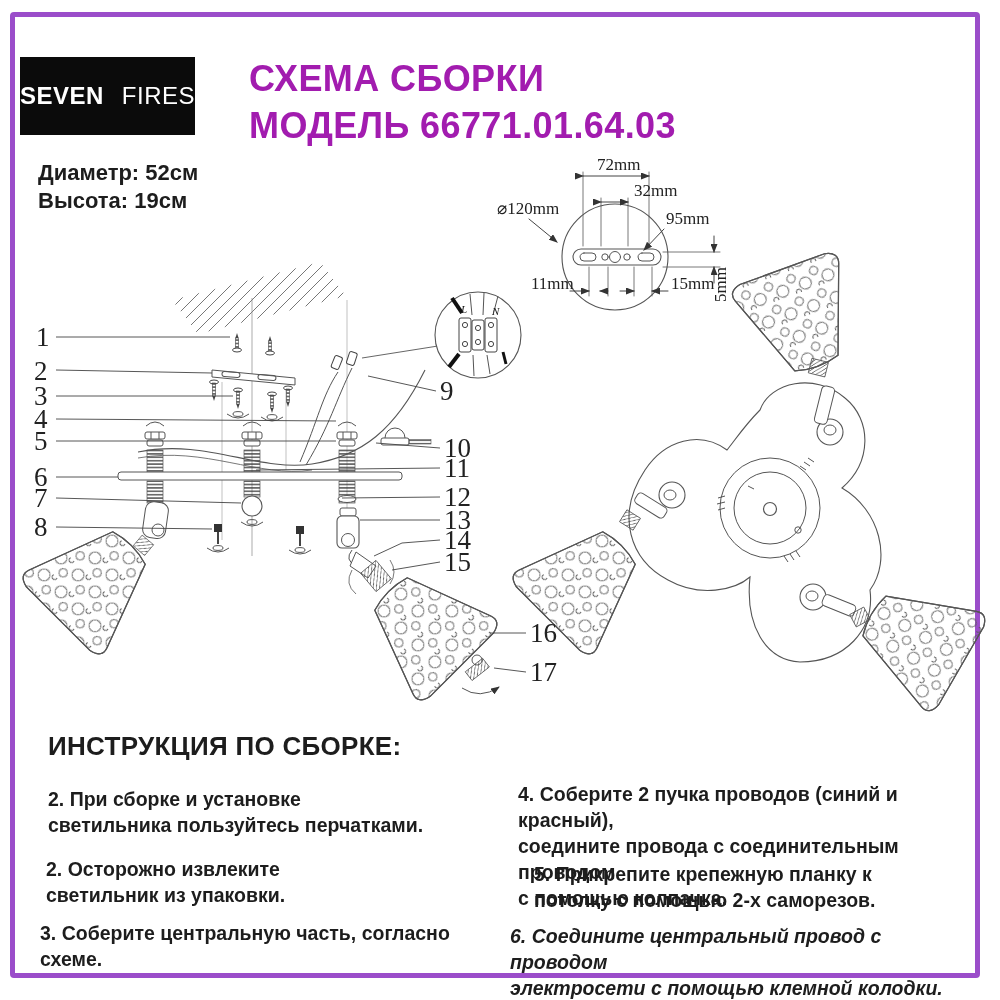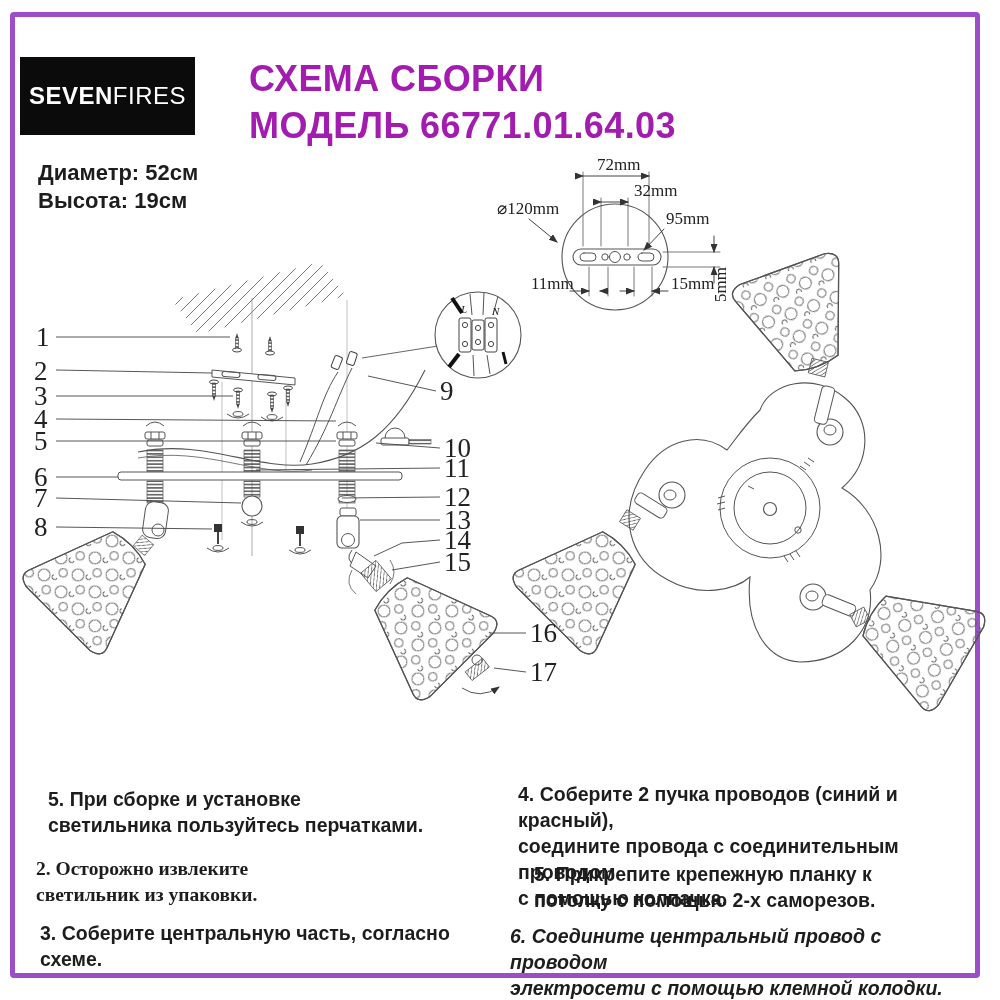--- a/index.html
+++ b/index.html
@@ -1,21 +1,21 @@
 <!DOCTYPE html>
 <html><head>
 <meta charset="utf-8">
 <style>
   html,body{margin:0;padding:0;background:#fff;}
   .page{position:relative;width:1000px;height:1000px;background:#fff;overflow:hidden;
         font-family:"Liberation Sans",sans-serif;color:#1d1d1d;}
   .frame{position:absolute;left:10px;top:12px;width:970px;height:966px;
          border:5px solid #9b4dca;border-radius:4px;box-sizing:border-box;}
   .logo{position:absolute;left:20px;top:57px;width:175px;height:78px;background:#0b0b0b;
-        display:flex;align-items:center;justify-content:center;color:#fff;
+        display:flex;align-items:center;justify-content:space-between;color:#fff;
         font-size:24px;letter-spacing:.5px;white-space:nowrap;}
   .logo .b{font-weight:800;} .logo .r{font-weight:400;}
   .title{position:absolute;left:249px;top:55px;font-size:36px;font-weight:800;
          letter-spacing:.4px;line-height:47px;color:#a21caf;white-space:pre-line;}
   .dims{position:absolute;left:38px;top:159px;width:164px;
         font-size:22px;font-weight:700;line-height:28px;white-space:pre-line;}
   .instr-head{position:absolute;left:48px;top:731px;font-size:26px;font-weight:800;letter-spacing:.3px;}
   .instr{position:absolute;font-size:19.5px;font-weight:700;line-height:26px;white-space:pre-line;}
   svg text{font-family:"Liberation Serif",serif;fill:#222;}
   svg .num{font-size:27px;}
@@ -316,23 +316,24 @@
       <text class="num" x="444" y="477">11</text>
       <text class="num" x="444" y="506">12</text>
       <text class="num" x="444" y="529">13</text>
       <text class="num" x="444" y="549">14</text>
       <text class="num" x="444" y="571">15</text>
       <text class="num" x="530" y="642">16</text>
       <text class="num" x="530" y="681">17</text>
     </g>
   </svg>
 
-  <div class="instr" style="left:48px;top:786px;width:445px;">5. При сборке и установке
+  <div class="instr-head">ИНСТРУКЦИЯ ПО СБОРКЕ:</div>
+  <div class="instr" style="left:48px;top:786px;width:445px;">2. При сборке и установке
 светильника пользуйтесь перчатками.</div>
-  <div class="instr" style="left:36px;top:856px;width:445px;font-family:Liberation Serif, serif;">2. Осторожно извлеките
+  <div class="instr" style="left:46px;top:856px;width:445px;">2. Осторожно извлеките
 светильник из упаковки.</div>
   <div class="instr" style="left:40px;top:920px;width:470px;">3. Соберите центральную часть, согласно схеме.</div>
   <div class="instr" style="left:510px;top:781px;width:465px;margin-left:8px;">4. Соберите 2 пучка проводов (синий и красный),
 соедините провода с соединительным проводом
 с помощью колпачка.</div>
   <div class="instr" style="left:534px;top:861px;width:465px;">5. Прикрепите крепежную планку к
 потолку с помощью 2-х саморезов.</div>
   <div class="instr" style="left:510px;top:923px;width:465px;font-style:italic;">6. Соедините центральный провод с проводом
 электросети с помощью клемной колодки.</div>
 </div>

